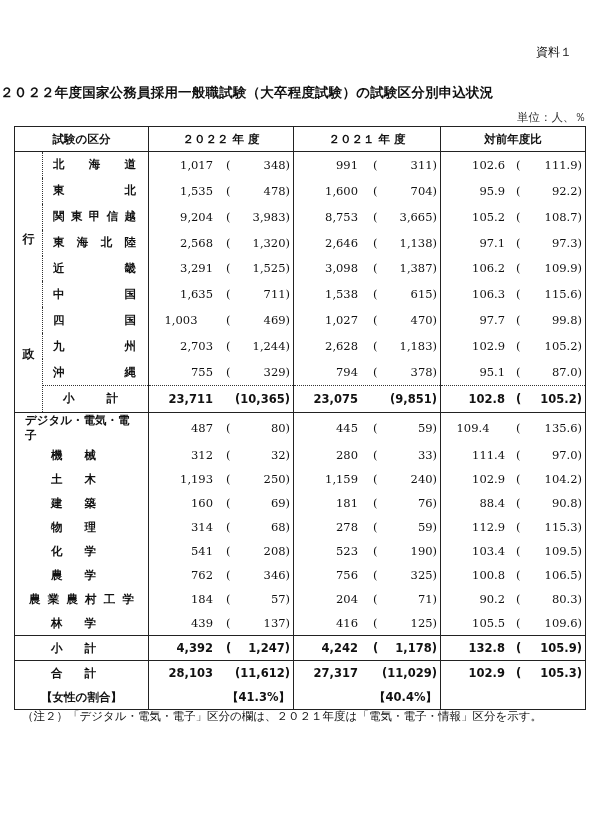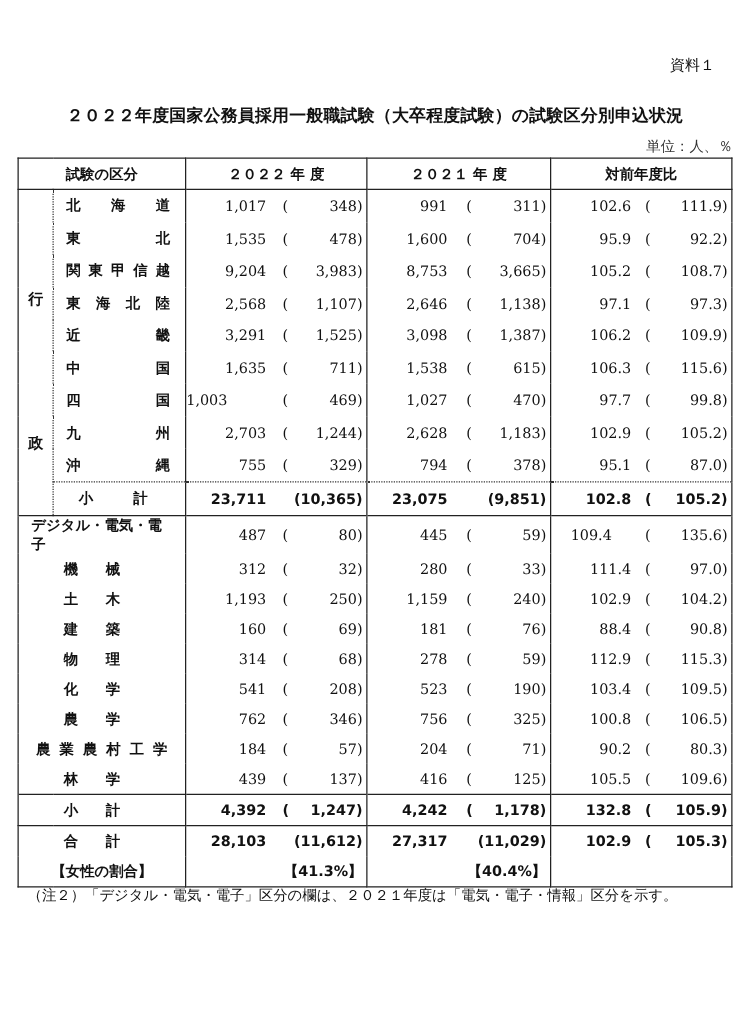--- a/index.html
+++ b/index.html
@@ -1,19 +1,19 @@
 <!DOCTYPE html>
 <html><head>
 <meta charset="utf-8">
 <style>
   html, body { margin:0; padding:0; background:#ffffff; }
   body { width:600px; height:817px; position:relative; overflow:hidden;
          font-family:"DejaVu Serif", "Liberation Serif", serif; color:#111; }
   .doc-label { position:absolute; right:28px; top:44px; font-size:12px; }
-  .title { position:absolute; left:0; width:600px; top:84px; text-align:center;
+  .title { position:absolute; left:0; width:600px; top:84px; text-align:left;
            font-family:"DejaVu Sans", sans-serif; font-weight:bold; font-size:13.5px; letter-spacing:0.2px; }
   .unit { position:absolute; right:14px; top:110px; font-size:11.5px; color:#333; }
   table.main { position:absolute; left:14px; top:126px; width:571px; border-collapse:collapse;
                font-size:11.5px; table-layout:fixed; }
   table.main td, table.main th { padding:0; height:24px; vertical-align:middle; }
   th { font-family:"DejaVu Sans", sans-serif; font-weight:bold; font-size:11.5px; height:24px;
        border-bottom:1.5px solid #222; }
   .bl { border-left:1.5px solid #222; }
   .br { border-right:1.5px solid #222; }
   .bt { border-top:1.5px solid #222; }
@@ -174,21 +174,21 @@
             <span>海</span>
             <span>北</span>
             <span>陸</span>
           </div>
         </td>
         <td class="br ">
           <div class="cell">
             <span style="width:64px;text-align:right;">2,568</span>
             <span style="display:flex;justify-content:space-between;width:64px;padding-right:3px;">
               <span>(</span>
-              <span>1,107)</span>
+              <span>1,320)</span>
             </span>
           </div>
         </td>
         <td class="br ">
           <div class="cell">
             <span style="width:64px;text-align:right;">2,646</span>
             <span style="display:flex;justify-content:space-between;width:64px;padding-right:3px;">
               <span>(</span>
               <span>1,138)</span>
             </span>
@@ -276,21 +276,21 @@
       </tr>
       <tr>
         <td class="br lab">
           <div class="lab-spread">
             <span>四</span>
             <span>国</span>
           </div>
         </td>
         <td class="br ">
           <div class="cell">
-            <span style="width:64px;text-align:left;">1,003</span>
+            <span style="width:64px;text-align:center;">1,003</span>
             <span style="display:flex;justify-content:space-between;width:64px;padding-right:3px;">
               <span>(</span>
               <span>469)</span>
             </span>
           </div>
         </td>
         <td class="br ">
           <div class="cell">
             <span style="width:64px;text-align:right;">1,027</span>
             <span style="display:flex;justify-content:space-between;width:64px;padding-right:3px;">

